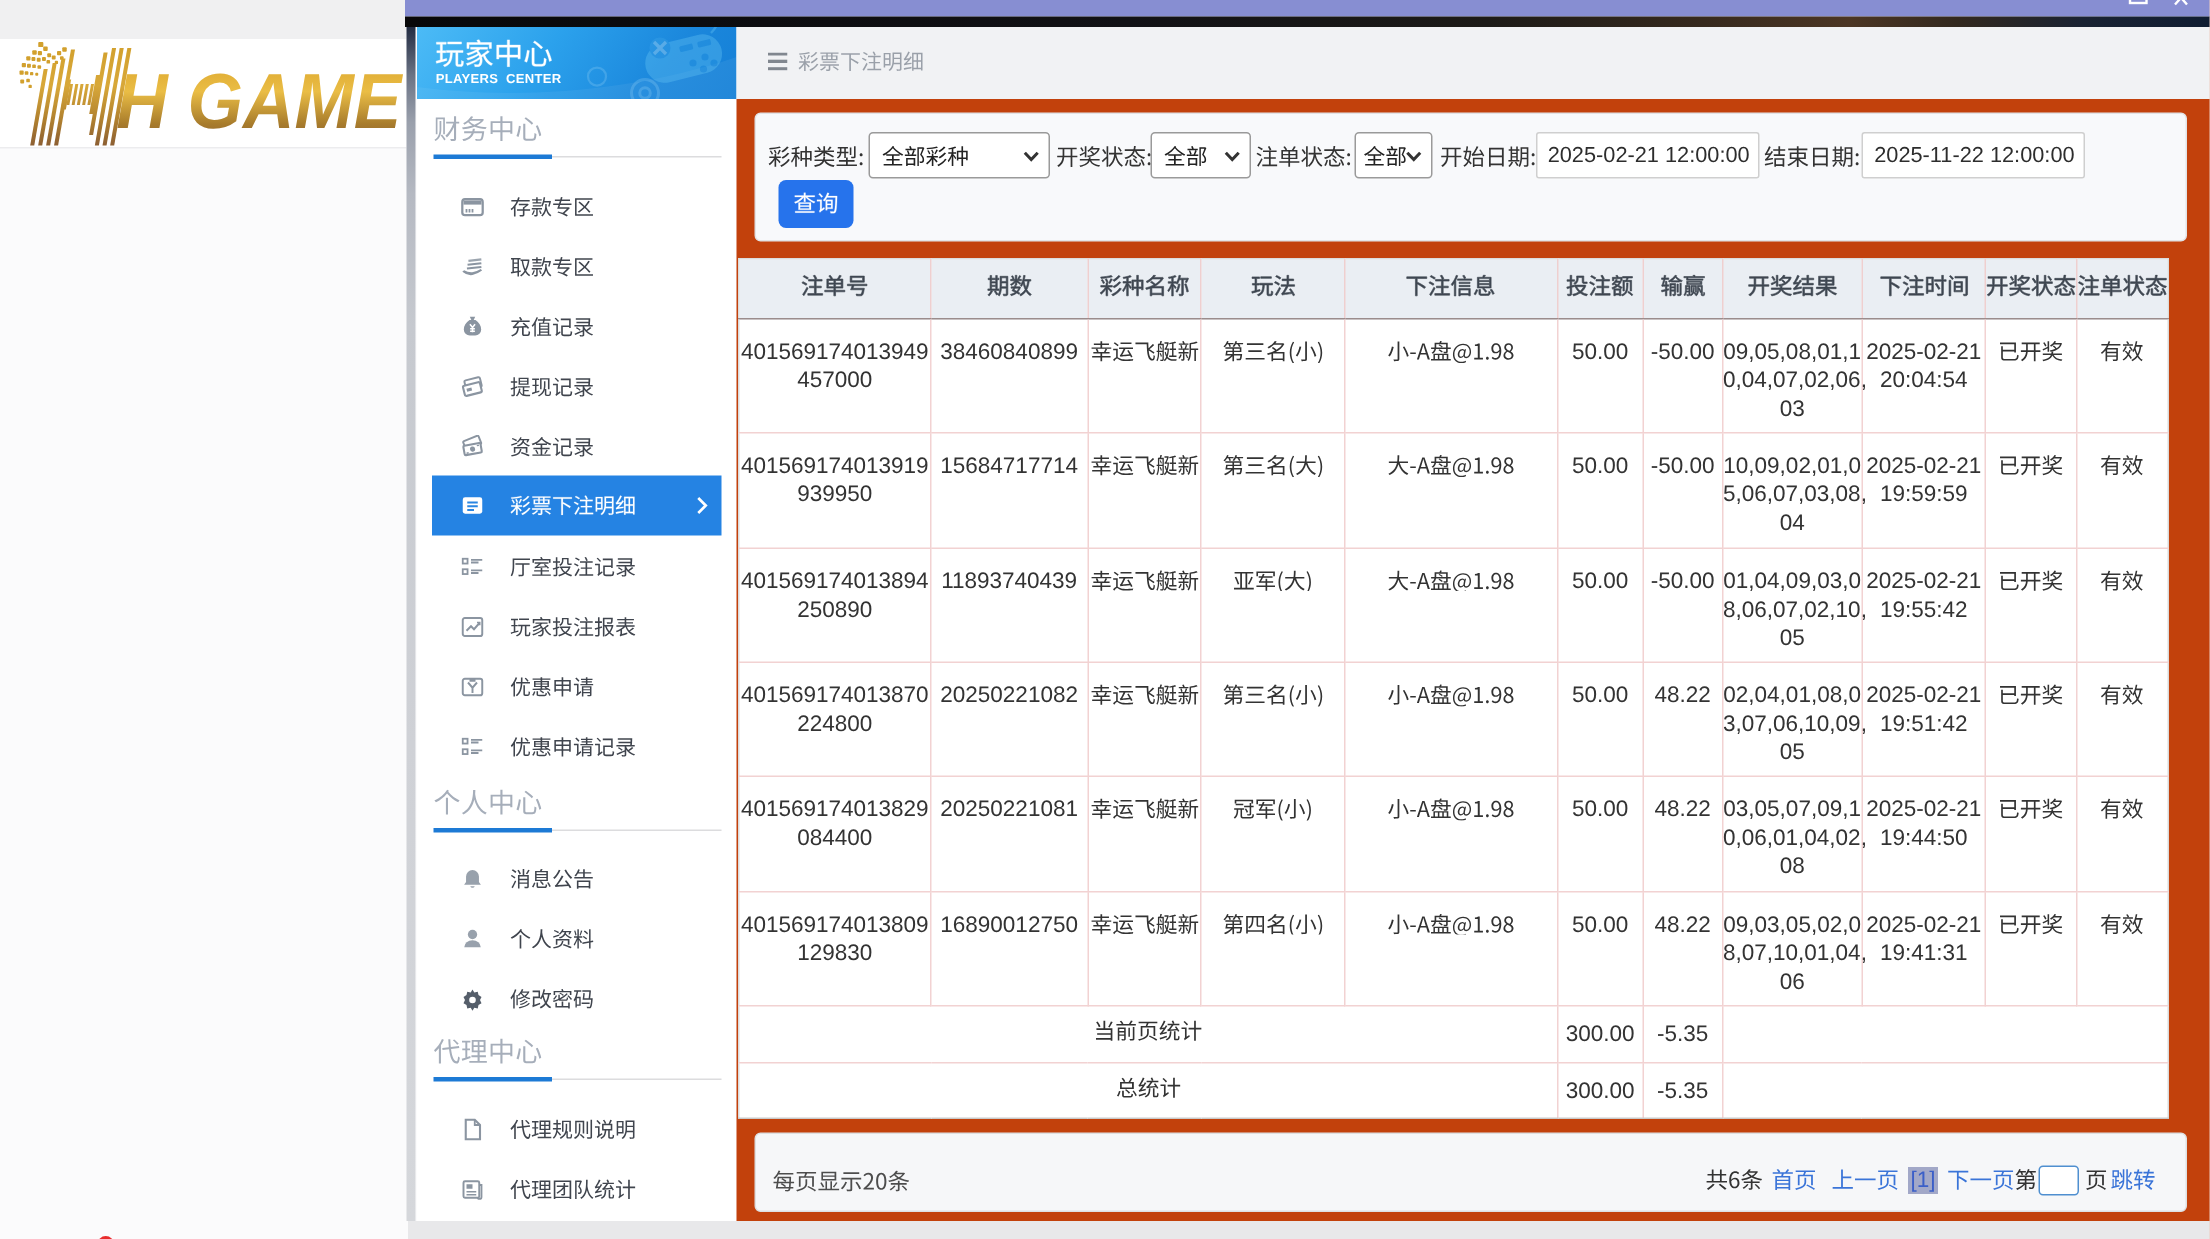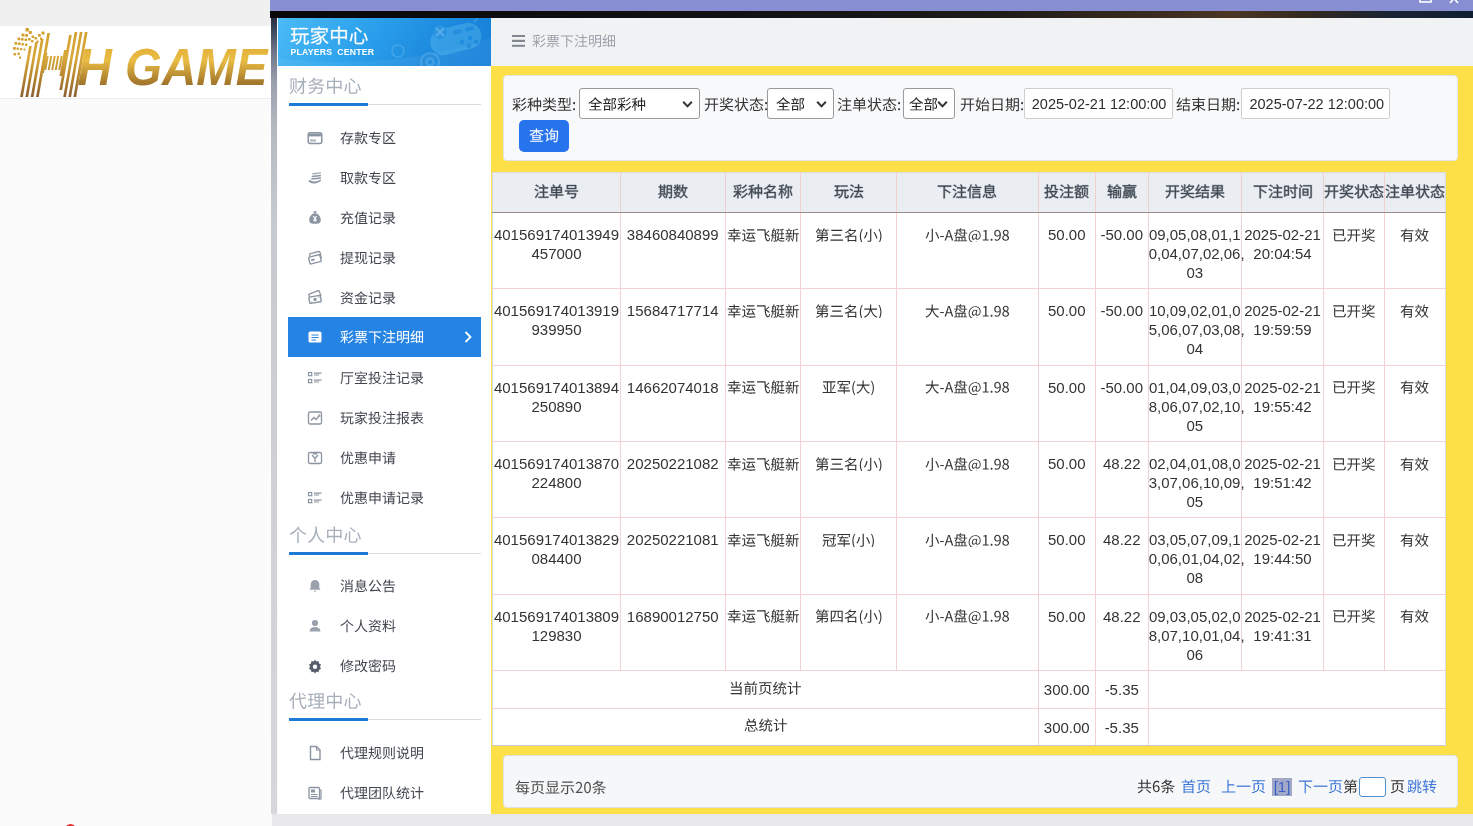--- a/index.html
+++ b/index.html
@@ -8,21 +8,21 @@
 #darkbar{left:270px;top:11px;width:1203px;height:7px;
 background:linear-gradient(90deg,#08080a 0%,#121216 40%,#1d1b18 60%,#372a1e 72%,#4c3624 80%,#33291f 86%,#1a2333 93%,#101d32 100%);}
 #winleft{left:271px;top:18px;width:5.5px;height:796px;
 background:linear-gradient(180deg,#232c42 0%,#6a7284 4%,#9aa0ac 8%,#b5b9c2 14%,#c6c9cf 25%,#cfd1d6 60%,#d5d7db 100%);}
 #topstrip{left:0;top:0;width:271px;height:26px;background:#f0f0f1;}
 #logoband{left:0;top:26px;width:271px;height:73px;background:#fff;border-bottom:1px solid #ececee;}
 #sidebar{left:278px;top:18px;width:213px;height:796px;background:#fff;}
 #bluehead{position:absolute;left:0;top:0;width:213px;height:48px;overflow:hidden;
 background:linear-gradient(125deg,#4cbbf6 0%,#2ba1ec 40%,#1b87dc 75%,#1580d7 100%);}
 #mainhead{left:491px;top:18px;width:982px;height:48px;background:#f1f2f4;}
-#content{left:491px;top:66px;width:982px;height:748px;background:#fde047;}
+#content{left:491px;top:66px;width:982px;height:748px;background:#c2410c;}
 #fpanel{position:absolute;left:11.6px;top:8.8px;width:955px;height:86.5px;
 background:#f8f9fb;border:1px solid #e2e3e6;border-radius:4px;}
 .flabel{position:absolute;top:21px;height:15px;}
 .fsel{position:absolute;top:12.5px;height:31px;background:#fff;border:1px solid #9a9a9a;
 border-radius:3px;display:flex;align-items:center;padding-left:8px;}
 .finp{position:absolute;top:12.5px;height:31px;background:#fff;border:1px solid #cfcfcf;
 border-radius:2px;display:flex;align-items:center;padding-left:7px;
 font-size:14.5px;color:#2d2d2d;}
 .chev{position:absolute;right:6px;top:12px;}
 #qbtn{position:absolute;left:15.6px;top:44px;width:50px;height:32px;background:#2673ec;
@@ -842,21 +842,21 @@
           <path d="M1.2 0.8 L5.5 5.4 L9.8 0.8" stroke="#333" stroke-width="2" fill="none"></path>
         </svg>
       </div>
 <div class="flabel" style="left:456.3px"><svg width="64.2" height="15.0" viewBox="0 -870 4278 1000">
           <use href="#s24" fill="#333333"></use>
         </svg></div>
 <div class="finp" style="left:520.2px;width:149px">2025-02-21 12:00:00</div>
 <div class="flabel" style="left:672.9px"><svg width="64.2" height="15.0" viewBox="0 -870 4278 1000">
           <use href="#s25" fill="#333333"></use>
         </svg></div>
-<div class="finp" style="left:737.9px;width:149px">2025-07-22 12:00:00</div>
+<div class="finp" style="left:737.9px;width:149px">2025-11-22 12:00:00</div>
 <div id="qbtn">
         <svg width="30.0" height="15.0" viewBox="0 -870 2000 1000">
           <use href="#s26" fill="#ffffff" stroke="#ffffff" stroke-width="10"></use>
         </svg>
       </div>
 </div>
 <table id="btable">
       <colgroup>
         <col style="width:128.0px">
         <col style="width:104.5px">
@@ -969,21 +969,21 @@
               </svg></div>
           </td>
 <td class="rgt">
             <div style="margin-top:2px"><svg width="29.0" height="14.5" viewBox="0 -870 2000 1000">
                 <use href="#s42" fill="#333333"></use>
               </svg></div>
           </td>
 </tr>
 <tr style="height:76.3px">
 <td class="lft">401569174013894<br>250890</td>
-<td class="">14662074018</td>
+<td class="">11893740439</td>
 <td class="">
             <div style="margin-top:2px"><svg width="72.5" height="14.5" viewBox="0 -870 5000 1000">
                 <use href="#s38" fill="#333333"></use>
               </svg></div>
           </td>
 <td class="">
             <div style="margin-top:2px"><svg width="53.3" height="14.5" viewBox="0 -870 3676 1000">
                 <use href="#s45" fill="#333333"></use>
               </svg></div>
           </td>

